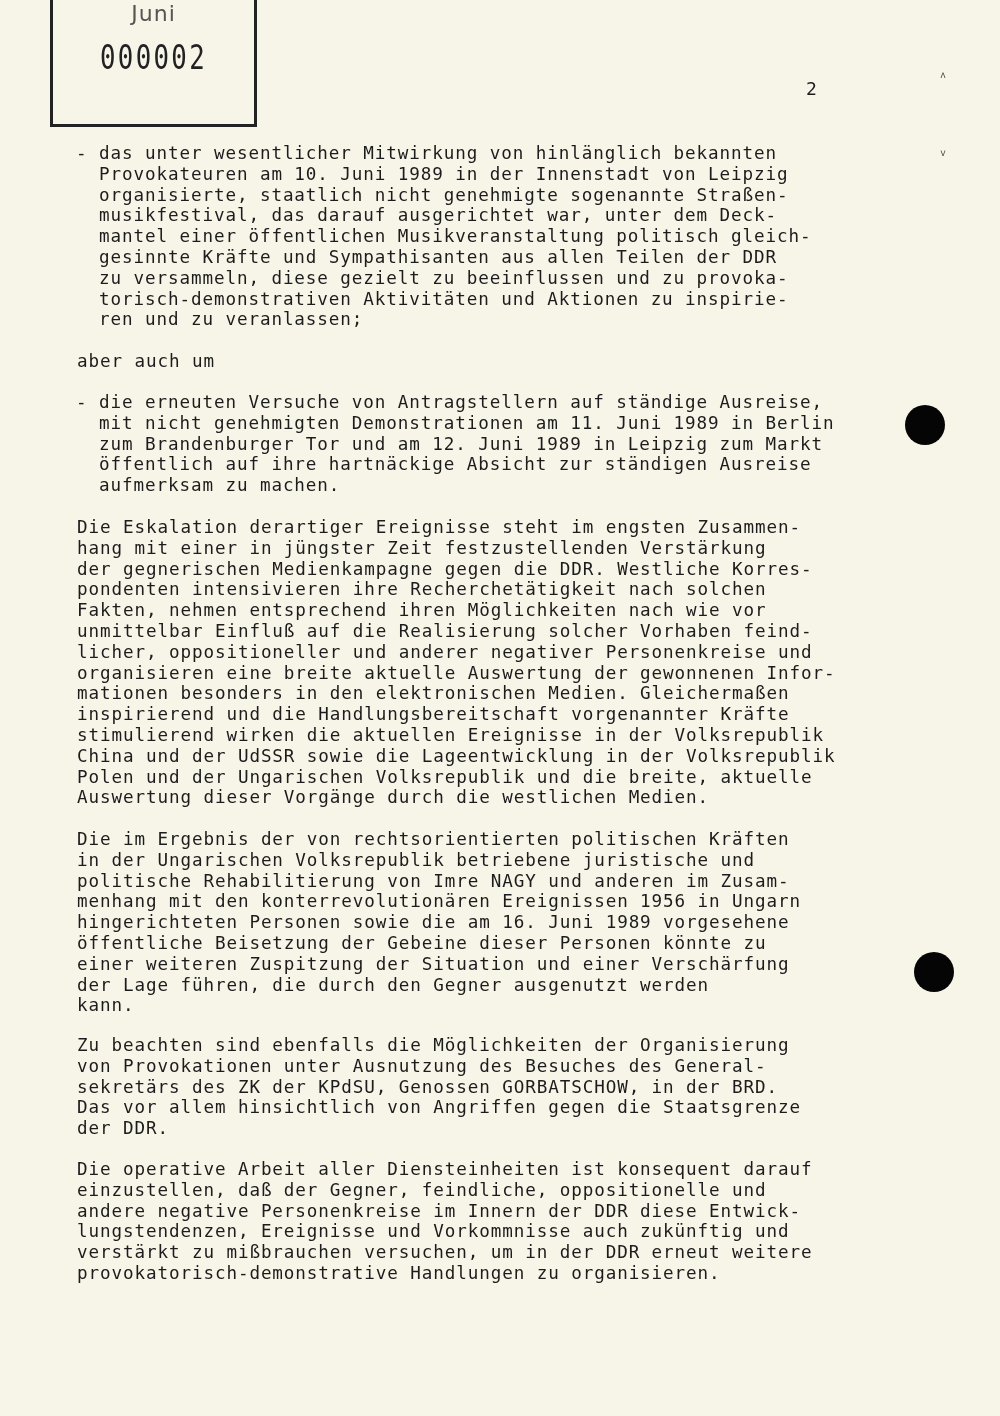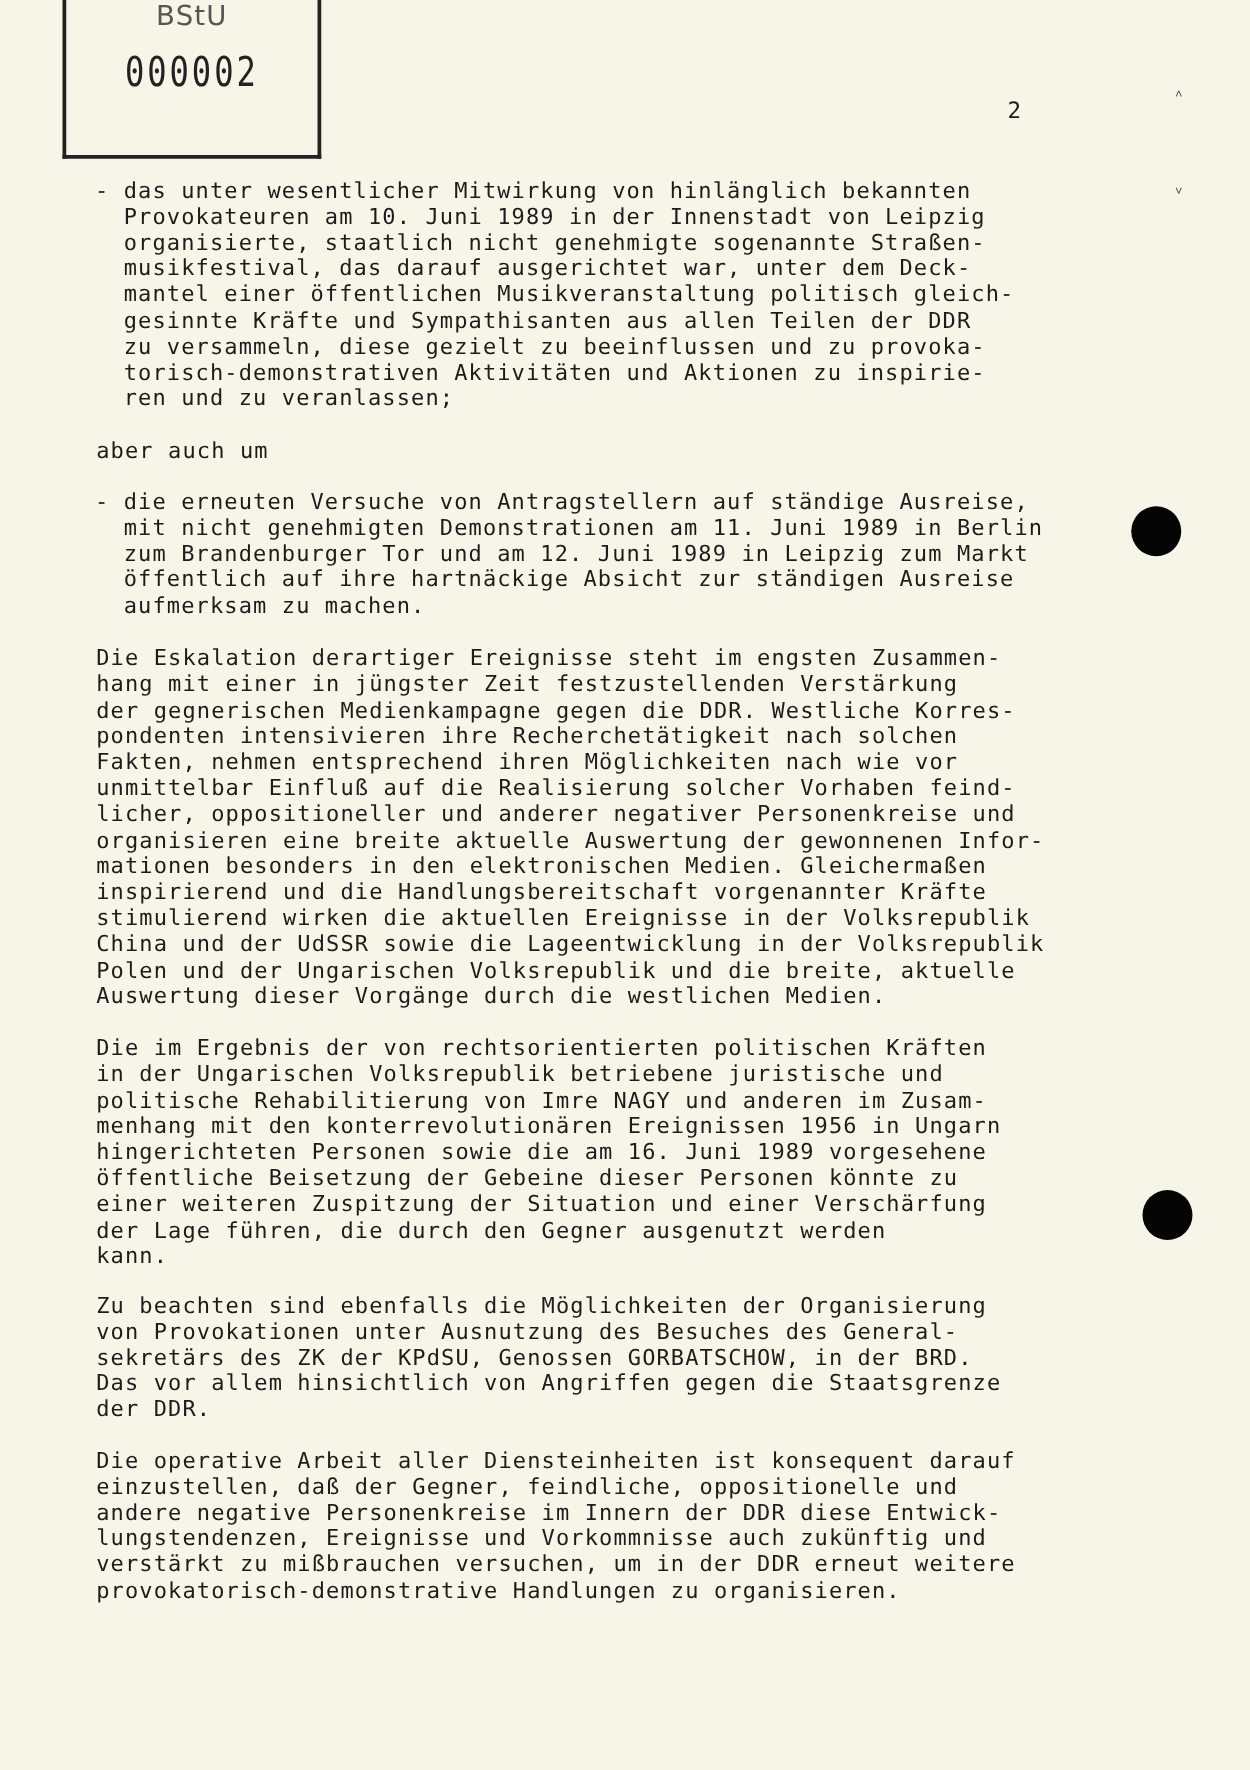--- a/index.html
+++ b/index.html
@@ -37,21 +37,21 @@
     position: absolute; left: 0; top: 0; width: 1000px;
     font-size: 17.6px; line-height: 20.8px; letter-spacing: 0.9px;
     white-space: pre;
   }
   .line { position: absolute; white-space: pre; }
 </style>
 </head>
 <body>
 
 <div class="stamp">
-  <div class="stamp-org">BStU</div>
+  <div class="stamp-org">Juni</div>
   <div class="stamp-num">000002</div>
 </div>
 
 <div class="page-number">2</div>
 
 <span class="mark" style="left:940px;top:70px;">˄</span>
 <span class="mark" style="left:940px;top:148px;">˅</span>
 
 <div id="holes">
     <div class="hole" style="left: 905px; top: 405px;"></div>

